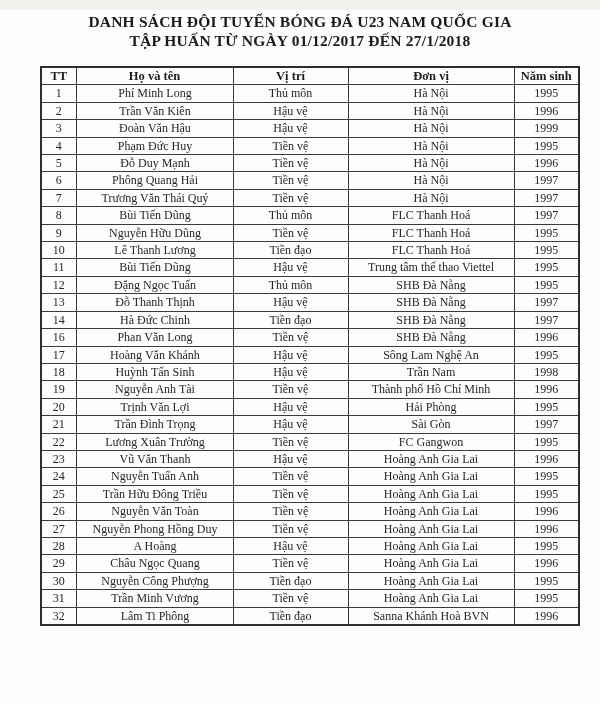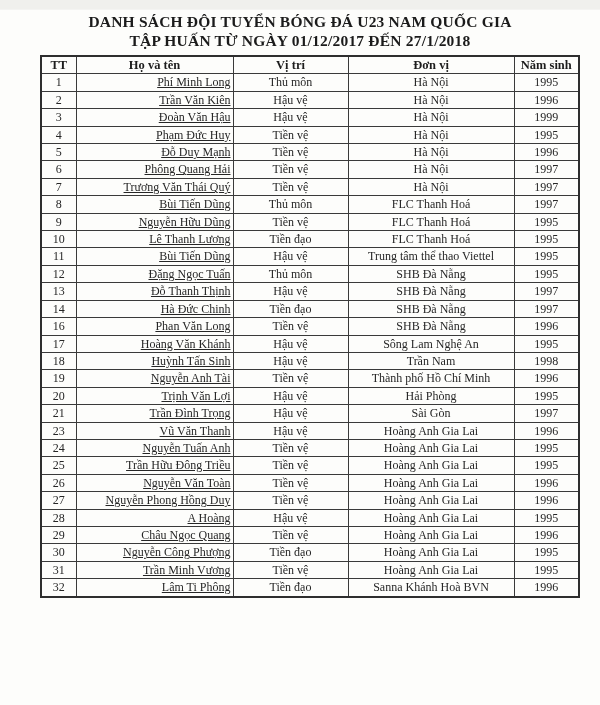--- a/index.html
+++ b/index.html
@@ -24,44 +24,43 @@
   .title-line {
     font-weight: bold;
     font-size: 15.5px;
     line-height: 19px;
     letter-spacing: 0.2px;
   }
   table.roster {
     border-collapse: collapse;
     table-layout: fixed;
     width: 538px;
-    margin: 5px 0 0 40px;
+    margin: 16px 0 0 40px;
     border: 2px solid #2e2e2e;
   }
   table.roster th,
   table.roster td {
     border: 1px solid #3a3a3a;
     font-size: 12px;
     color: #262626;
     height: 16.4px;
     line-height: 16.4px;
     padding: 0 2px;
     text-align: center;
     overflow: hidden;
     white-space: nowrap;
   }
   table.roster th {
     font-weight: bold;
     font-size: 12.5px;
     color: #1d1d1d;
   }
   table.roster td.cell-name {
-    text-align: right;
+    text-align: center;
     padding-left: 3px;
-    text-decoration: underline;
   }
   col.c-tt   { width: 35px; }
   col.c-name { width: 157px; }
   col.c-pos  { width: 115px; }
   col.c-club { width: 166px; }
   col.c-year { width: 65px; }
 </style>
 </head>
 <body>
 
@@ -225,20 +224,27 @@
           <td class="cell-birth-year">1995</td>
         </tr>
         <tr>
           <td class="cell-tt">21</td>
           <td class="cell-name">Trần  Đình Trọng</td>
           <td class="cell-position">Hậu vệ</td>
           <td class="cell-club">Sài  Gòn</td>
           <td class="cell-birth-year">1997</td>
         </tr>
         <tr>
+          <td class="cell-tt">22</td>
+          <td class="cell-name">Lương Xuân Trường</td>
+          <td class="cell-position">Tiền vệ</td>
+          <td class="cell-club">FC Gangwon</td>
+          <td class="cell-birth-year">1995</td>
+        </tr>
+        <tr>
           <td class="cell-tt">23</td>
           <td class="cell-name">Vũ Văn Thanh</td>
           <td class="cell-position">Hậu vệ</td>
           <td class="cell-club">Hoàng Anh Gia Lai</td>
           <td class="cell-birth-year">1996</td>
         </tr>
         <tr>
           <td class="cell-tt">24</td>
           <td class="cell-name">Nguyễn Tuấn Anh</td>
           <td class="cell-position">Tiền vệ</td>

